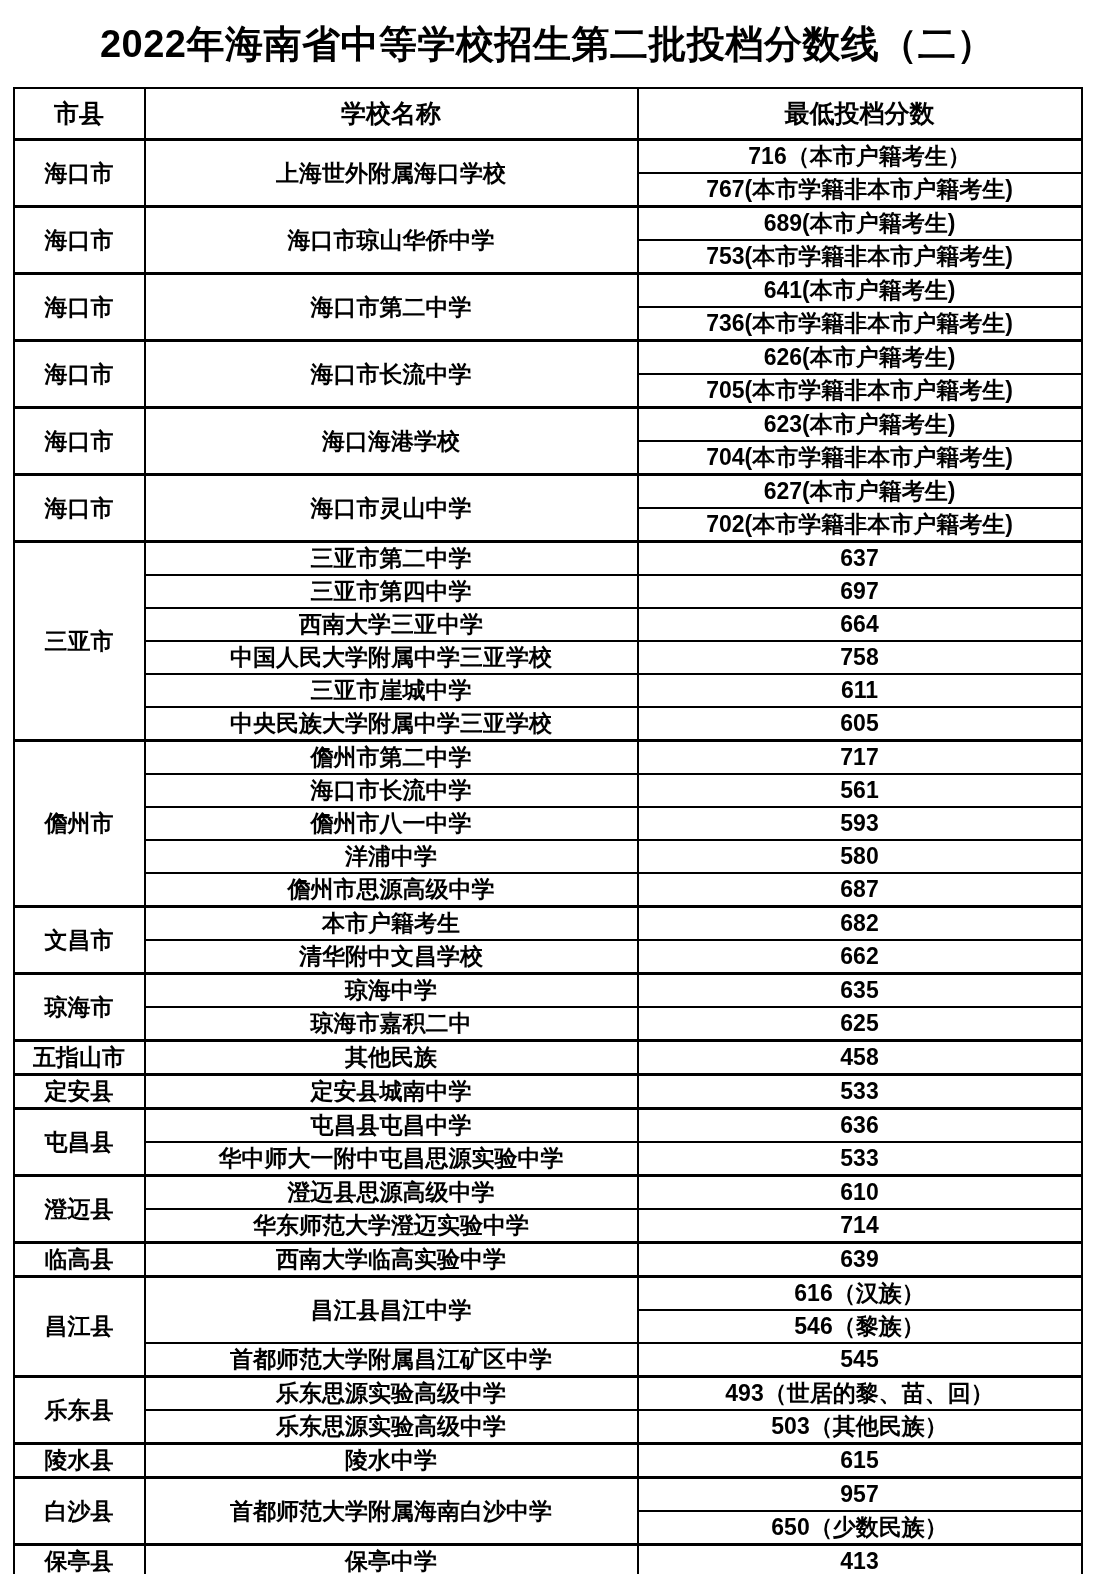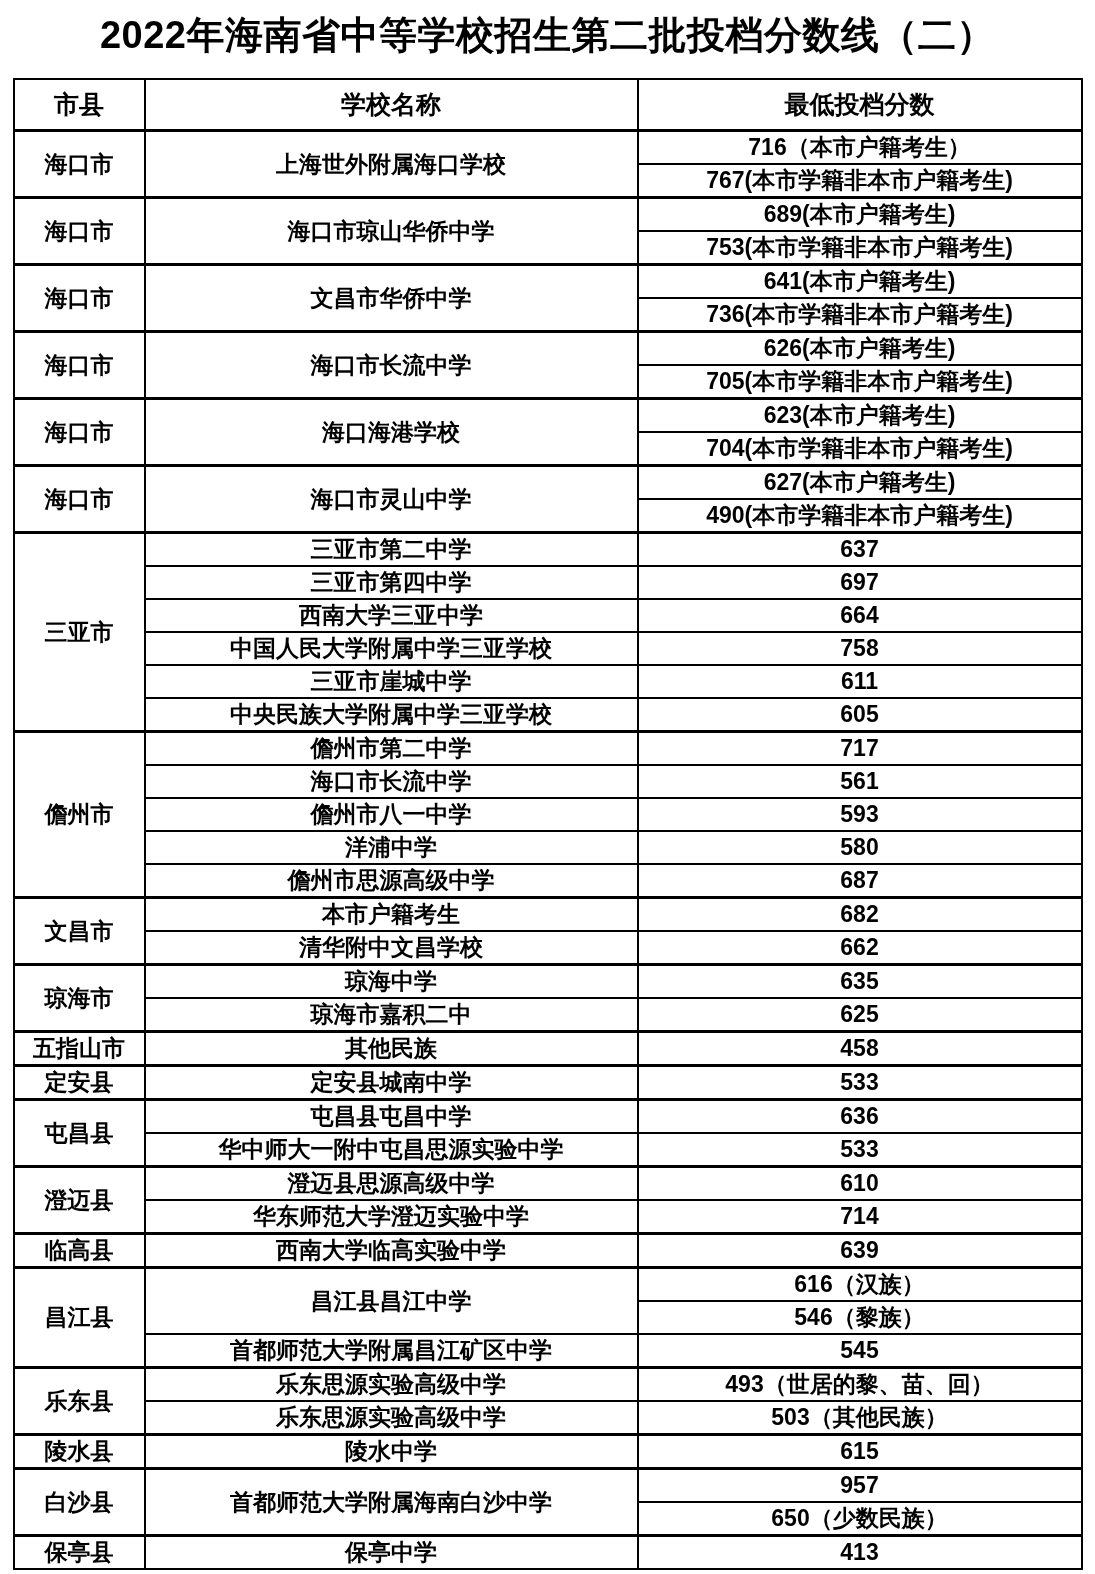--- a/index.html
+++ b/index.html
@@ -10,21 +10,21 @@
     font-family: "Liberation Sans", sans-serif;
   }
   .page {
     position: relative;
     width: 1095px;
     height: 1574px;
     background: #ffffff;
     overflow: hidden;
   }
   .title {
-    margin: 0;
+    margin: 9px;
     padding-top: 10px;
     text-align: center;
     font-size: 38px;
     line-height: 1.35;
     font-weight: bold;
     letter-spacing: 0.5px;
   }
   table.scores {
     border-collapse: collapse;
     table-layout: fixed;
@@ -86,21 +86,21 @@
         <tr class="group-start">
           <td rowspan="2">海口市</td>
           <td rowspan="2">海口市琼山华侨中学</td>
           <td>689(本市户籍考生)</td>
         </tr>
         <tr>
           <td>753(本市学籍非本市户籍考生)</td>
         </tr>
         <tr class="group-start">
           <td rowspan="2">海口市</td>
-          <td rowspan="2">文昌市华侨中学</td>
+          <td rowspan="2">海口市第二中学</td>
           <td>641(本市户籍考生)</td>
         </tr>
         <tr>
           <td>736(本市学籍非本市户籍考生)</td>
         </tr>
         <tr class="group-start">
           <td rowspan="2">海口市</td>
           <td rowspan="2">海口市长流中学</td>
           <td>626(本市户籍考生)</td>
         </tr>
@@ -114,21 +114,21 @@
         </tr>
         <tr>
           <td>704(本市学籍非本市户籍考生)</td>
         </tr>
         <tr class="group-start">
           <td rowspan="2">海口市</td>
           <td rowspan="2">海口市灵山中学</td>
           <td>627(本市户籍考生)</td>
         </tr>
         <tr>
-          <td>490(本市学籍非本市户籍考生)</td>
+          <td>702(本市学籍非本市户籍考生)</td>
         </tr>
         <tr class="group-start">
           <td rowspan="6">三亚市</td>
           <td rowspan="1">三亚市第二中学</td>
           <td>637</td>
         </tr>
         <tr>
           <td rowspan="1">三亚市第四中学</td>
           <td>697</td>
         </tr>

